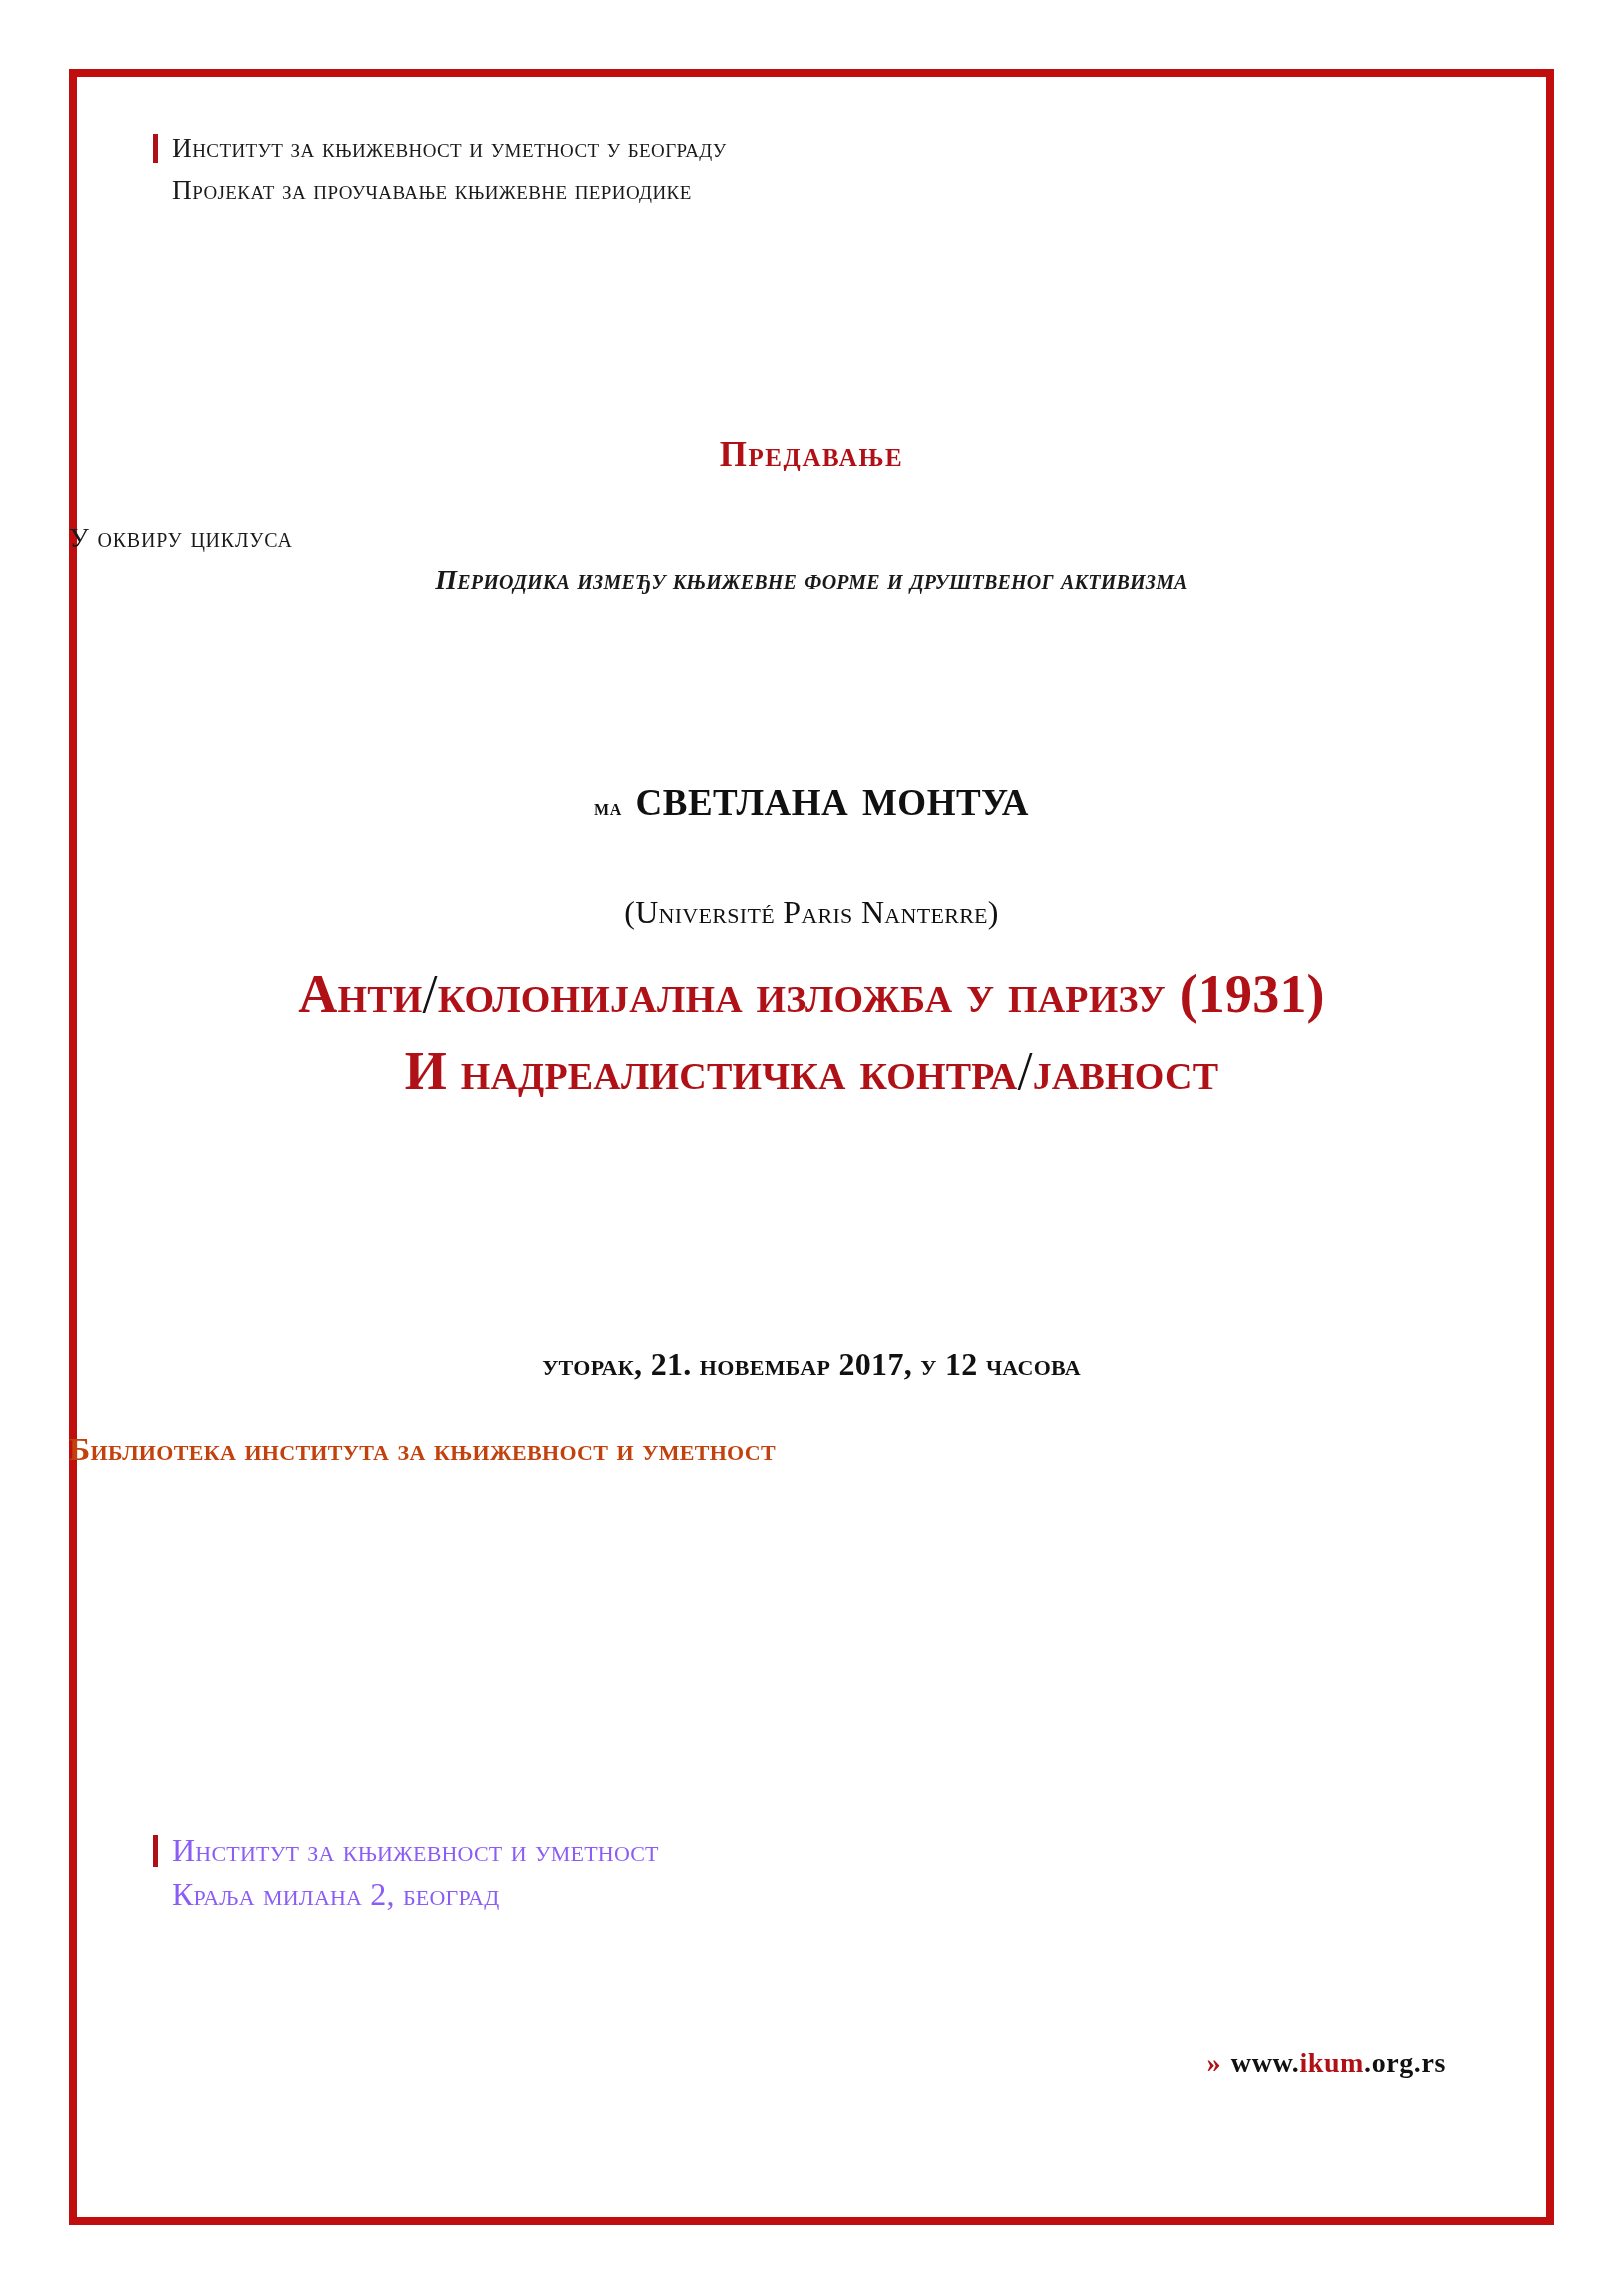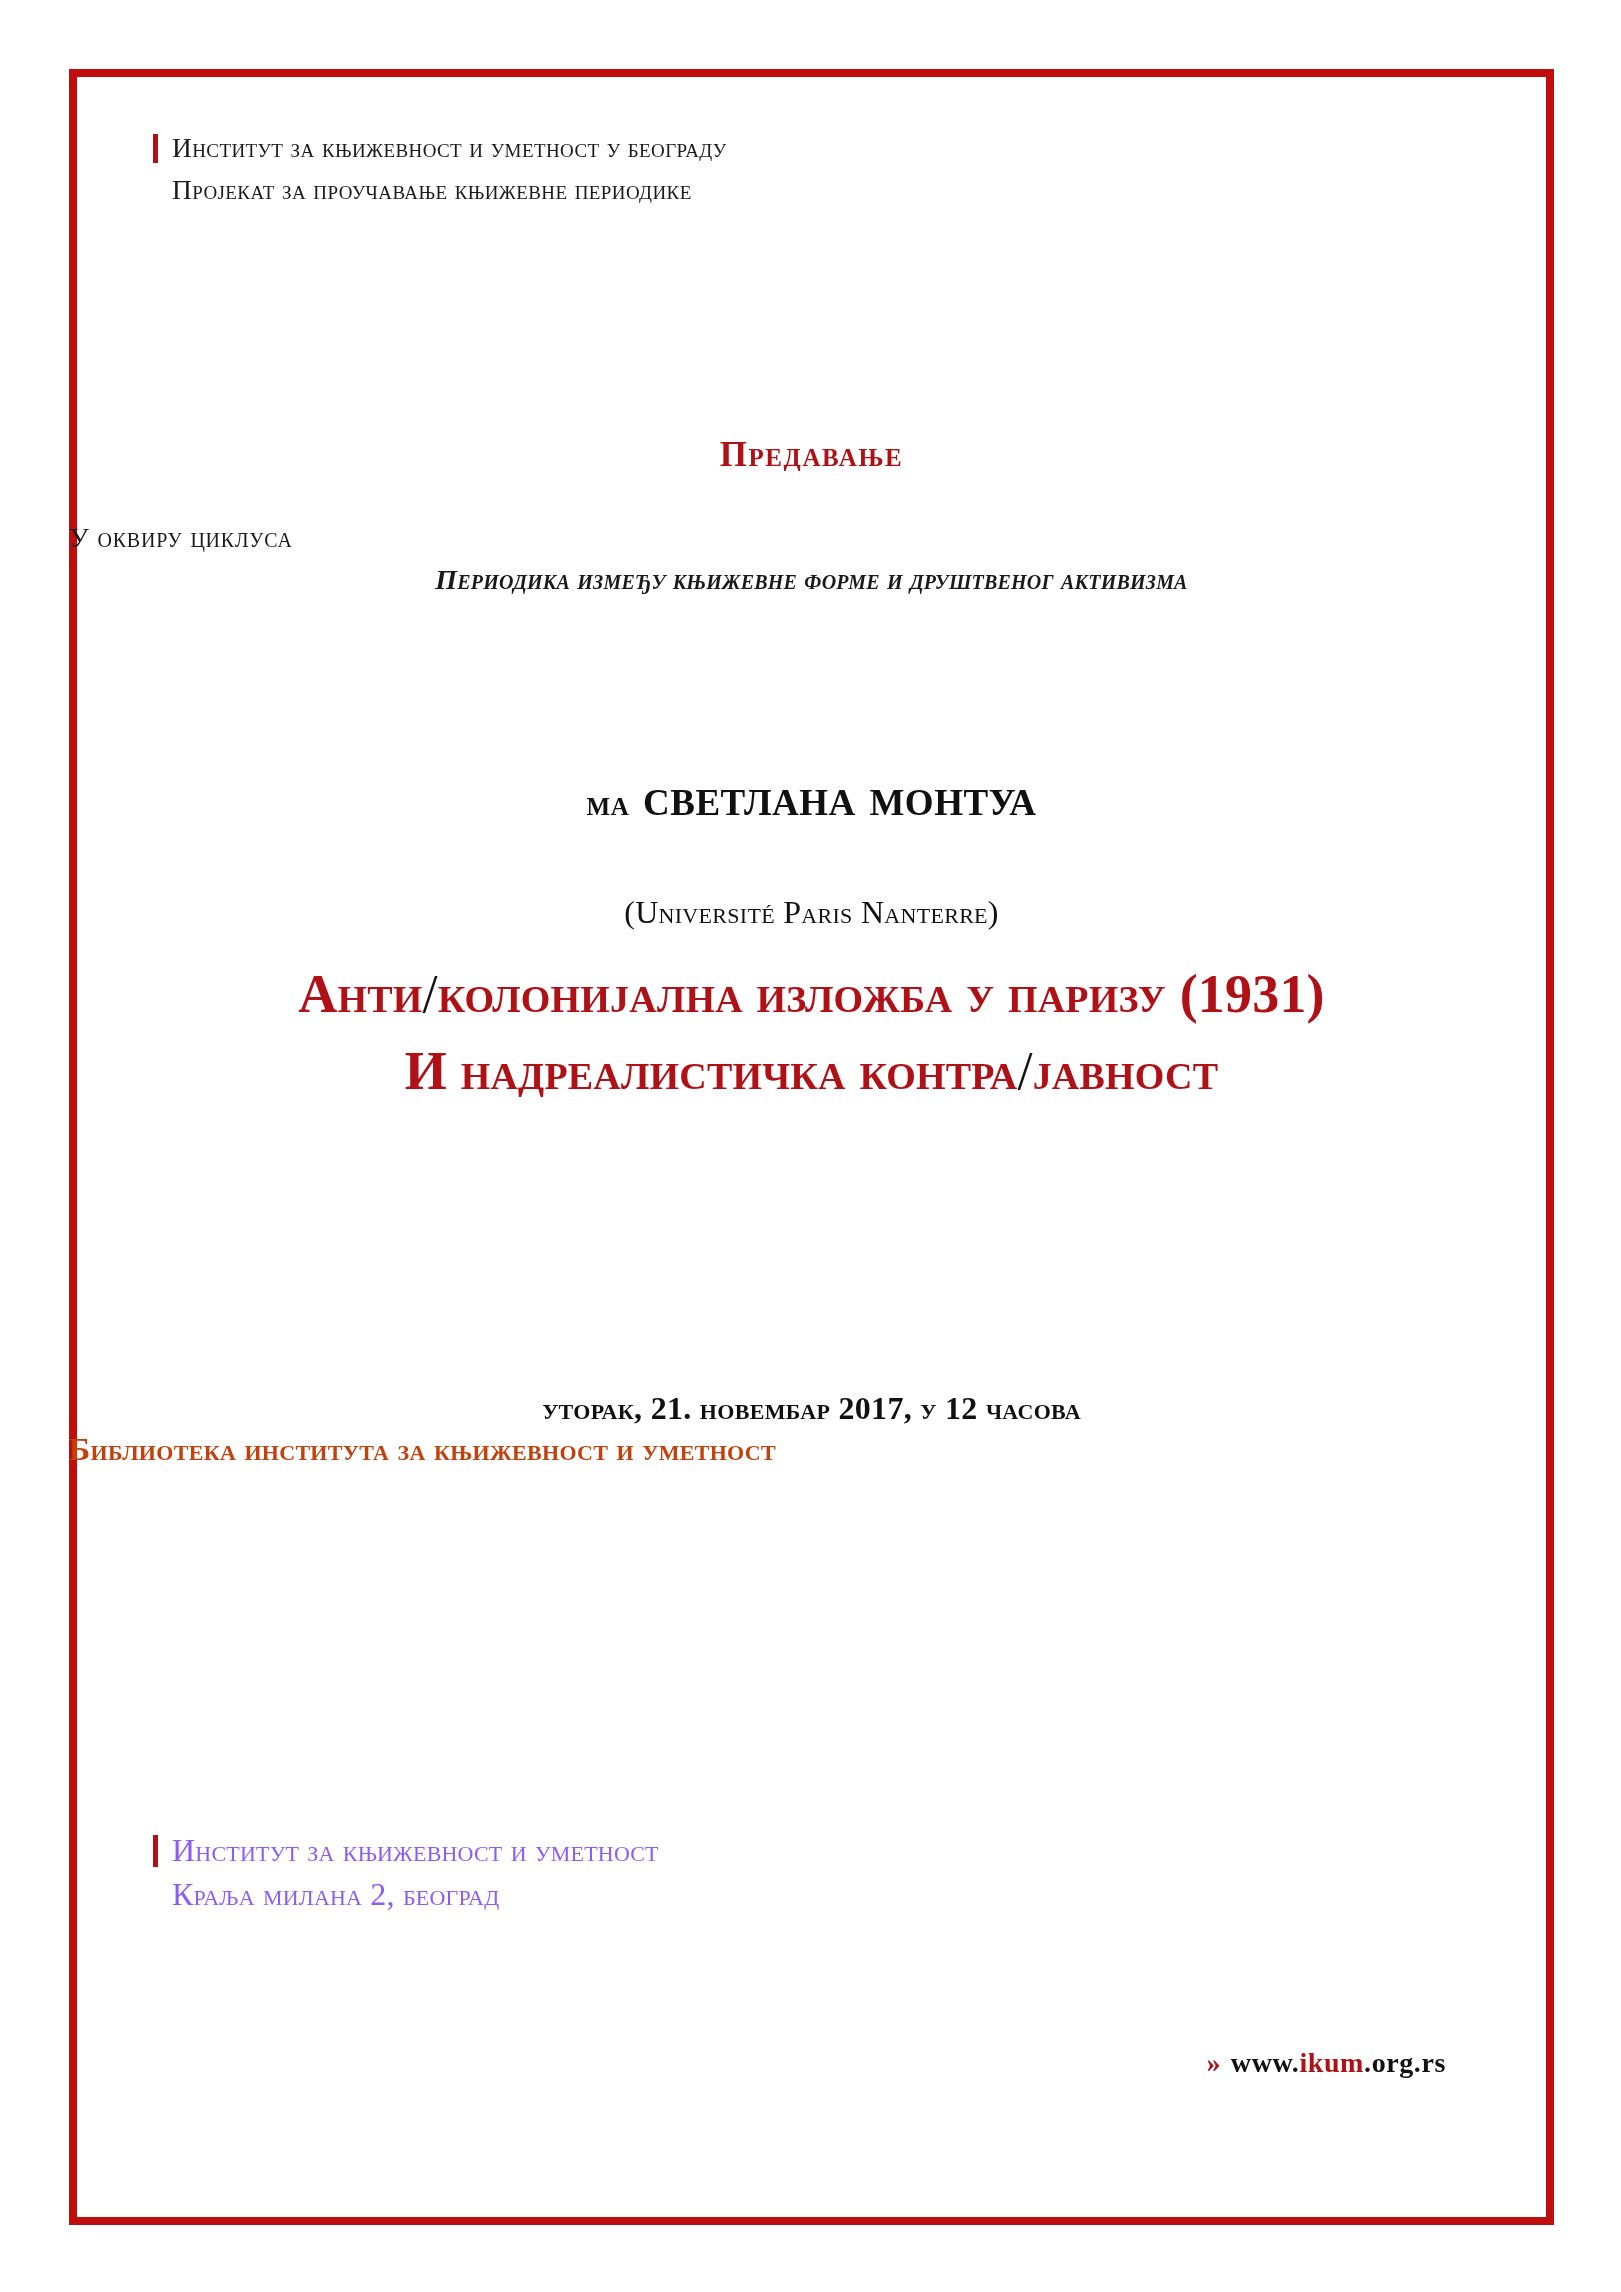--- a/index.html
+++ b/index.html
@@ -121,21 +121,21 @@
     top: 698px;
     left: 0;
     width: 100%;
     text-align: center;
     color: #111111;
     font-weight: bold;
     font-size: 53px;
     letter-spacing: 0.5px;
   }
   .speaker .deg {
-    font-size: 35px;
+    font-size: 23px;
     font-variant: small-caps;
     text-transform: lowercase;
   }
   .speaker .nm {
     font-variant: small-caps;
     text-transform: lowercase;
   }
   .speaker .nm::first-letter { text-transform: uppercase; }
 
   .affiliation {
@@ -183,21 +183,20 @@
     top: 1277px;
     left: 0;
     width: 100%;
     text-align: center;
     color: #111111;
     font-weight: bold;
     font-size: 32px;
     letter-spacing: 0.3px;
     font-variant: small-caps;
     text-transform: lowercase;
-    margin-top: 44px;
   }
 
   .venue {
     position: absolute;
     top: 1362px;
     left: 0;
     width: 100%;
     color: #c2410c;
     font-weight: bold;
     font-size: 32px;

